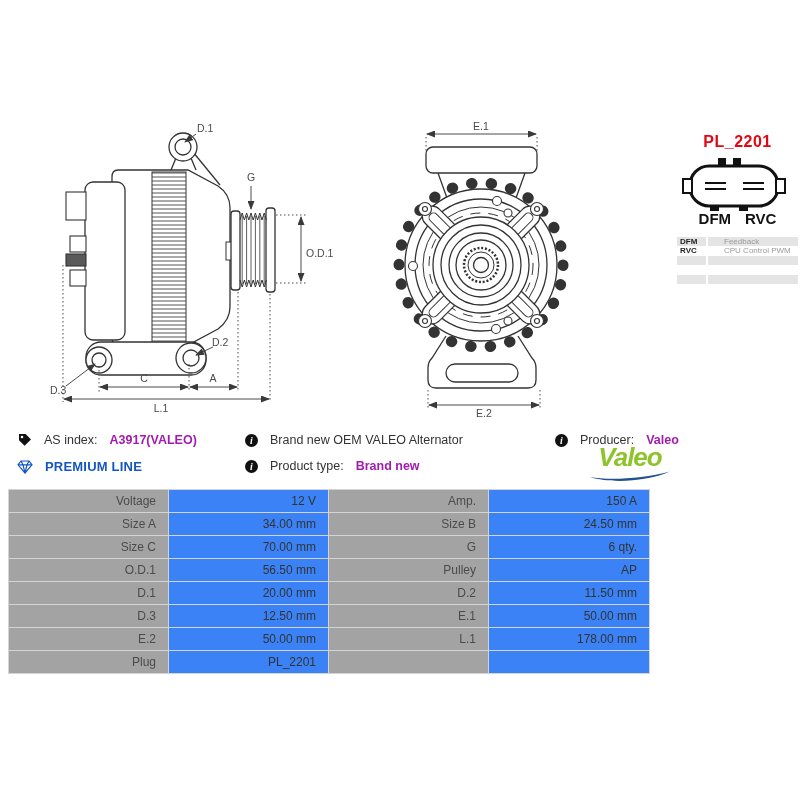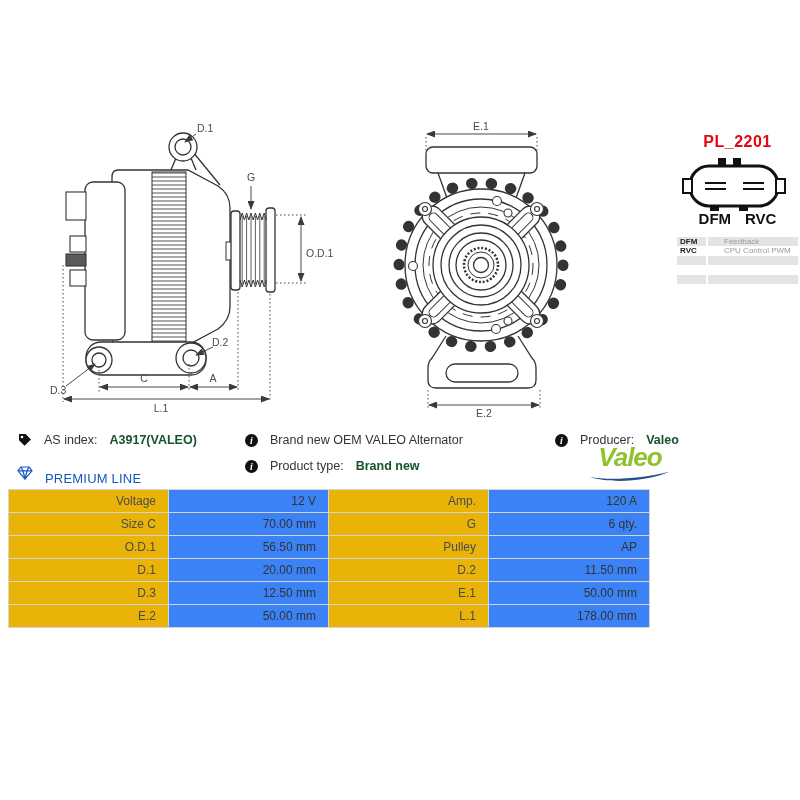--- a/index.html
+++ b/index.html
@@ -16,35 +16,35 @@
              font-size:15px;font-weight:bold;color:#111;}
   #pin-table{position:absolute;left:677px;top:237px;width:121px;font-size:8px;line-height:9.4px;}
   .pin-row{display:flex;height:9.4px;}
   .pin-row .pin{width:26px;padding-left:3px;font-weight:bold;color:#222;}
   .pin-row .desc{flex:1;margin-left:2px;padding-left:16px;color:#9a9a9a;}
   .pin-row.odd .pin,.pin-row.odd .desc{background:#e4e4e4;}
   .pin-row.even .pin,.pin-row.even .desc{background:#fff;}
 
   
   .info-item{position:absolute;display:flex;align-items:center;gap:12px;font-size:12.5px;color:#333;white-space:nowrap;}
-  .info-item b{color:#14532d;}
+  .info-item b{color:#a21caf;}
   .info-ic{width:13px;height:13px;border-radius:50%;background:#111;color:#fff;
            font-family:"Liberation Serif",serif;font-size:10px;font-weight:bold;font-style:italic;
            display:flex;align-items:center;justify-content:center;line-height:13px;}
-  #ii-premium span{color:#1557c2;font-weight:normal;font-size:13px;letter-spacing:.2px;margin-top:12px;}
+  #ii-premium span{color:#1557c2;font-weight:bold;font-size:13px;letter-spacing:.2px;}
   #brand-logo{position:absolute;left:588px;top:444px;width:84px;text-align:center;}
   #brand-logo .valeo-text{font-size:26px;font-weight:bold;font-style:italic;color:#8fc32c;
                           letter-spacing:-1px;line-height:26px;display:block;}
   #brand-logo svg{display:block;margin:1px auto 0;}
 
   
   #spec{position:absolute;left:8px;top:489px;border-collapse:collapse;table-layout:fixed;width:641px;}
   #spec td{border:1px solid #d4d4d4;height:22px;font-size:12px;text-align:right;
            padding:0 12px 0 0;overflow:hidden;}
-  #spec td.l{background:#eab308;color:#4b4b4b;}
+  #spec td.l{background:#a3a3a3;color:#4b4b4b;}
   #spec td.v{background:#3b82f6;color:#333;}
 
   text{font-family:"Liberation Sans",sans-serif;font-size:10.5px;fill:#4a4a4a;}
 </style>
 </head>
 <body>
 
 <div id="canvas">
 
   <svg id="tech-svg" viewBox="0 0 800 430">
@@ -283,21 +283,27 @@
         <col style="width:160px">
         <col style="width:160px">
         <col style="width:160px">
         <col style="width:161px">
       </colgroup>
     <tbody>
       <tr>
         <td class="l">Voltage</td>
         <td class="v">12 V</td>
         <td class="l">Amp.</td>
-        <td class="v">120 A</td>
+        <td class="v">150 A</td>
+      </tr>
+      <tr>
+        <td class="l">Size A</td>
+        <td class="v">34.00 mm</td>
+        <td class="l">Size B</td>
+        <td class="v">24.50 mm</td>
       </tr>
       <tr>
         <td class="l">Size C</td>
         <td class="v">70.00 mm</td>
         <td class="l">G</td>
         <td class="v">6 qty.</td>
       </tr>
       <tr>
         <td class="l">O.D.1</td>
         <td class="v">56.50 mm</td>
@@ -315,16 +321,22 @@
         <td class="v">12.50 mm</td>
         <td class="l">E.1</td>
         <td class="v">50.00 mm</td>
       </tr>
       <tr>
         <td class="l">E.2</td>
         <td class="v">50.00 mm</td>
         <td class="l">L.1</td>
         <td class="v">178.00 mm</td>
       </tr>
+      <tr>
+        <td class="l">Plug</td>
+        <td class="v">PL_2201</td>
+        <td class="l"></td>
+        <td class="v"></td>
+      </tr>
     </tbody>
   </table>
 
 </div>
 
 </body></html>

